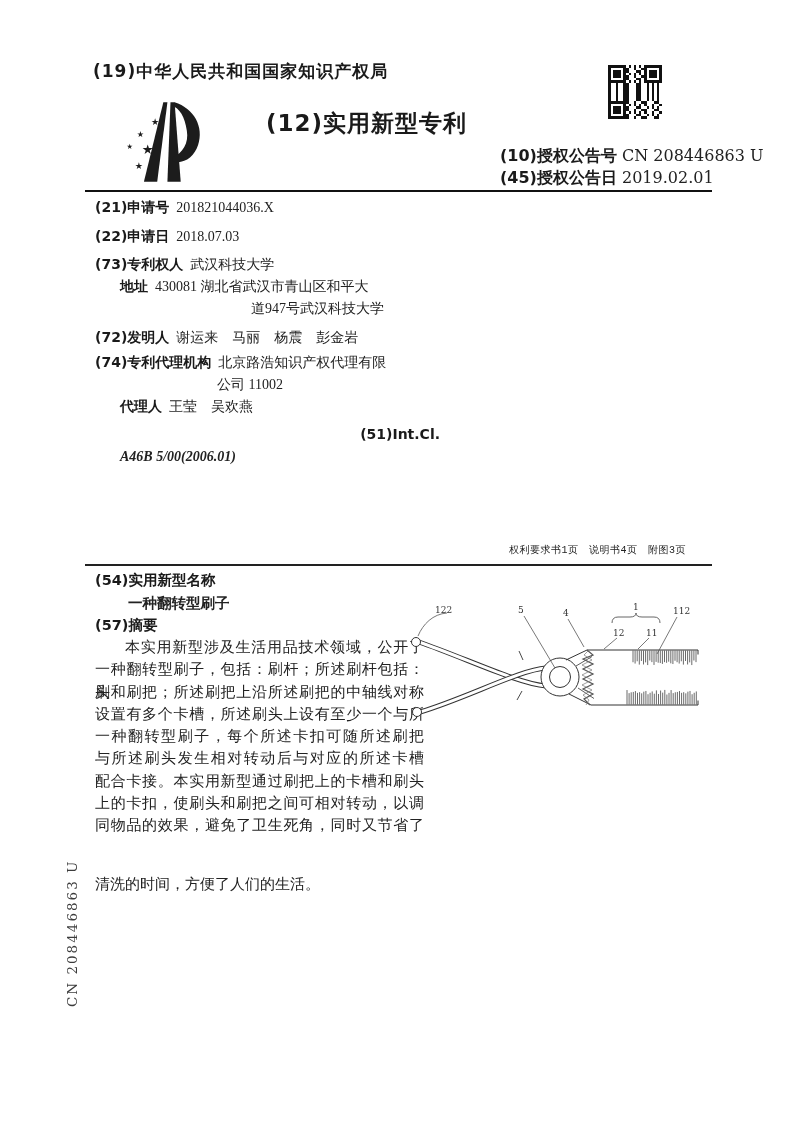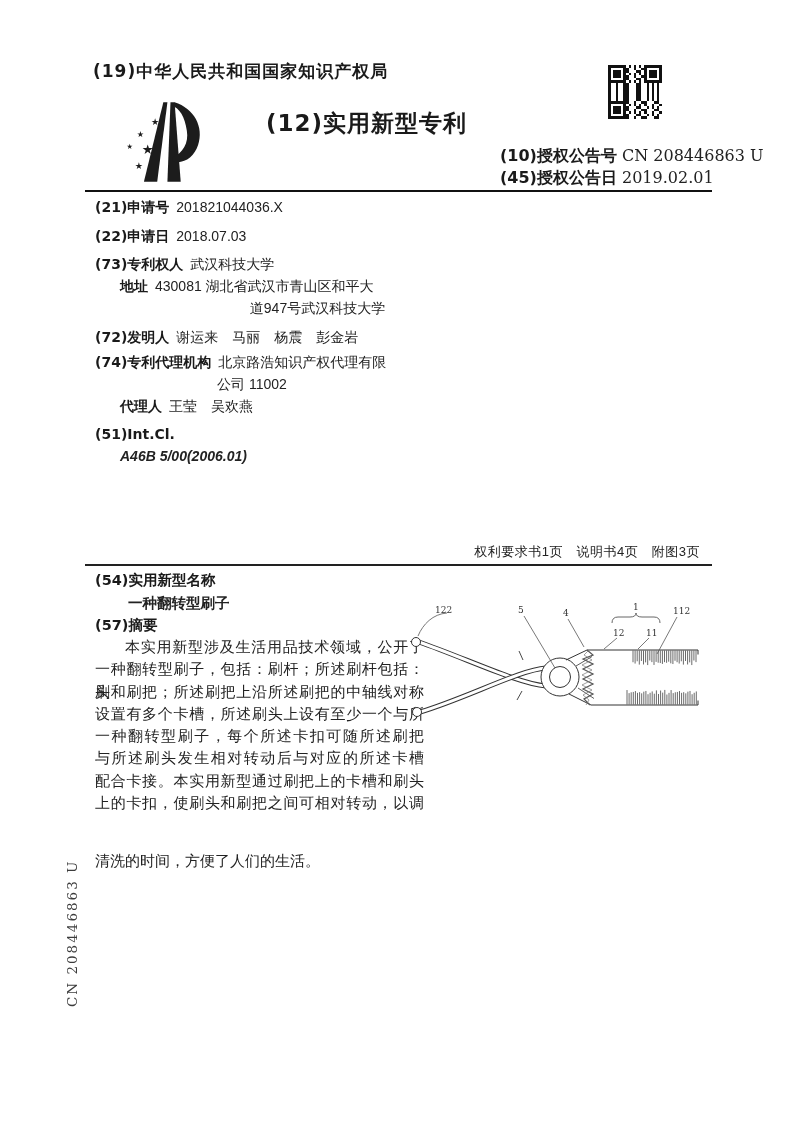--- a/index.html
+++ b/index.html
@@ -14,28 +14,28 @@
   .doc-type{left:266px;top:108px;font-size:23px;font-weight:700;letter-spacing:1px;}
   .pub-block{left:500px;top:145px;font-size:16px;white-space:nowrap;}
   .pub-line{height:22px;line-height:22px;}
   .pub-lbl{font-weight:700;}
   .pub-val{font-family:"DejaVu Serif","Liberation Serif",serif;color:#222;}
   .rule1{left:85px;top:190px;width:627px;height:2px;background:#111;}
   .rule2{left:85px;top:564px;width:627px;height:1.5px;background:#222;}
   
   .b-row{position:absolute;left:95px;width:345px;font-size:14px;white-space:nowrap;line-height:18px;}
   .b-lbl{font-weight:700;}
-  .b-val{font-family:Liberation Sans, sans-serif;color:#222;margin-left:7px;}
+  .b-val{font-family:Liberation Serif, serif;color:#222;margin-left:7px;}
   .noLbl .b-val{margin-left:0;}
   .ind1{padding-left:25px;}
   .ind2{padding-left:50px;}
   .ind3{padding-left:122px;}
   .it .b-val{font-style:italic;font-weight:600;}
   
-  .pages-info{top:543px;right:100px;font-size:13px;font-family:Liberation Sans, sans-serif;color:#222;letter-spacing:0.5px;}
+  .pages-info{top:543px;right:114px;font-size:10px;font-family:Liberation Mono, monospace;color:#222;letter-spacing:0.5px;}
   
   .sec54{left:95px;top:571px;font-size:14.5px;font-weight:700;}
   .invention-title{left:128px;top:594px;font-size:14.5px;font-family:"DejaVu Serif","Liberation Serif",serif;color:#222;font-weight:bold;}
   .sec57{left:95px;top:616px;font-size:14.5px;font-weight:700;}
   .abstract{left:95px;top:636px;width:329px;}
   .abstract .ln{
     height:22.3px;line-height:22.3px;font-size:15px;color:#222;
     font-family:Liberation Serif, serif;
     text-align:justify;text-align-last:justify;
   }
@@ -250,21 +250,21 @@
 </div>
 <div class="b-row" style="top:353px;">
   <span class="b-lbl">(74)专利代理机构</span><span class="b-val">北京路浩知识产权代理有限</span>
 </div>
 <div class="b-row ind3 noLbl" style="top:375px;">
   <span class="b-val">公司 11002</span>
 </div>
 <div class="b-row ind1" style="top:397px;">
   <span class="b-lbl">代理人</span><span class="b-val">王莹　吴欢燕</span>
 </div>
-<div class="b-row" style="top:425px;">
+<div class="b-row" style="top:425px;text-align:right;">
   <span class="b-lbl">(51)Int.Cl.</span>
 </div>
 <div class="b-row ind1 noLbl it" style="top:447px;">
   <span class="b-val">A46B 5/00(2006.01)</span>
 </div>
 
 <div class="abs pages-info">权利要求书1页　说明书4页　附图3页</div>
 <div class="abs rule2"></div>
 
 <div class="abs sec54">(54)实用新型名称</div>
@@ -273,20 +273,21 @@
 
 <div class="abs abstract">
   <div class="ln first">本实用新型涉及生活用品技术领域，公开了</div>
   <div class="ln">一种翻转型刷子，包括：刷杆；所述刷杆包括：刷</div>
   <div class="ln">头和刷把；所述刷把上沿所述刷把的中轴线对称</div>
   <div class="ln">设置有多个卡槽，所述刷头上设有至少一个与所</div>
   <div class="ln">一种翻转型刷子，每个所述卡扣可随所述刷把</div>
   <div class="ln">与所述刷头发生相对转动后与对应的所述卡槽</div>
   <div class="ln">配合卡接。本实用新型通过刷把上的卡槽和刷头</div>
   <div class="ln">上的卡扣，使刷头和刷把之间可相对转动，以调</div>
+  <div class="ln">同物品的效果，避免了卫生死角，同时又节省了</div>
   <div class="ln last">清洗的时间，方便了人们的生活。</div>
 </div>
 
 <svg class="abs figure-box" viewBox="0 0 302 158">
   <g fill="none" stroke="#333" stroke-width="1">
 
     <path d="M14,50 C60,66 114,92 141,94" stroke-width="5"></path>
     <path d="M14,50 C60,66 114,92 141,94" stroke="#fff" stroke-width="3"></path>
     <path d="M15,120 C62,106 114,78 141,76" stroke-width="5"></path>
     <path d="M15,120 C62,106 114,78 141,76" stroke="#fff" stroke-width="3"></path>

